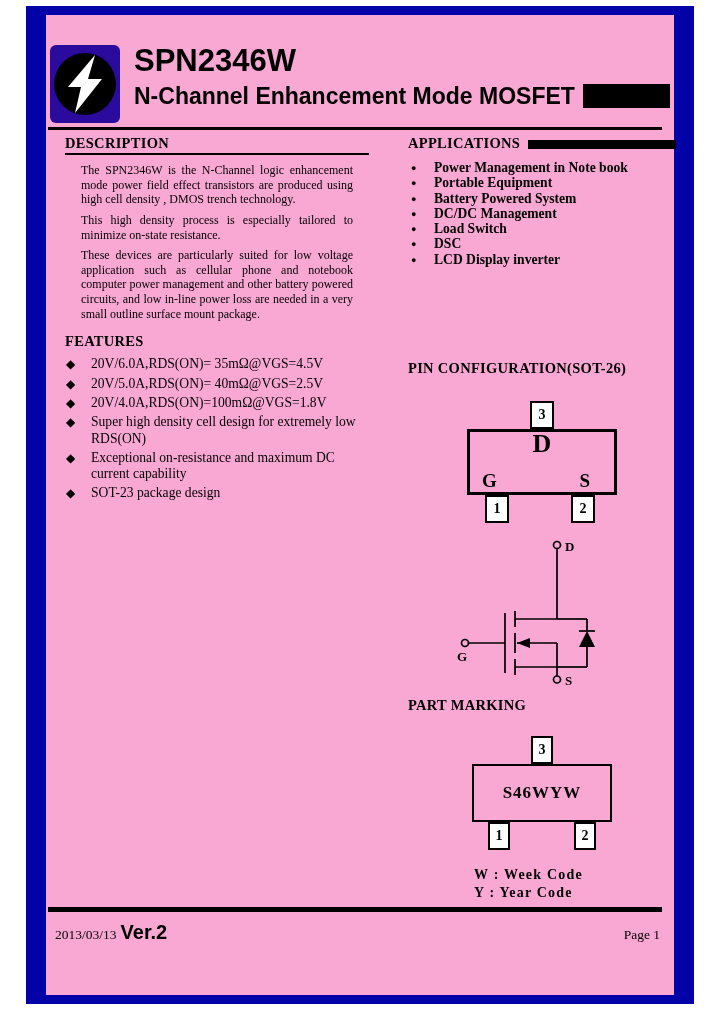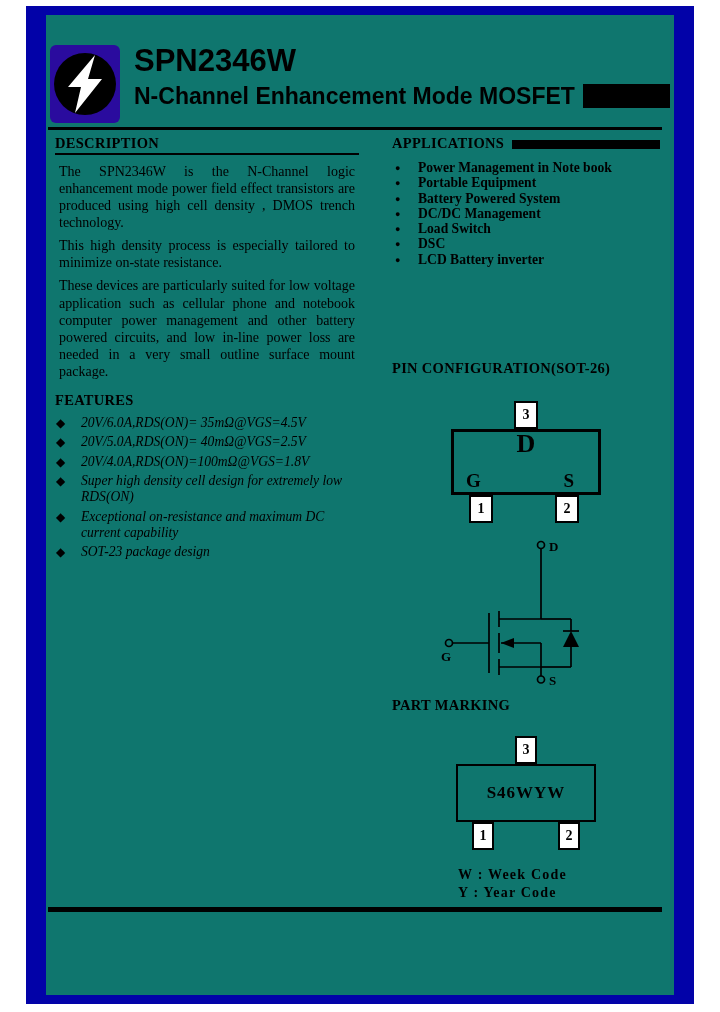--- a/index.html
+++ b/index.html
@@ -12,60 +12,60 @@
     overflow: hidden;
   }
   .frame {
     position: absolute;
     left: 26px; top: 6px;
     width: 668px; height: 998px;
     border: solid #0202A8;
     border-width: 9px 20px;
     background: #fff;
   }
-  .content { position: relative; width: 100%; height: 100%; background: #0f766e; }
+  .content { position: relative; width: 100%; height: 100%; background: #f9a8d4; }
 
   
   .header { position: absolute; left: 4px; top: 26px; right: 4px; display: flex; }
   .logo { width: 70px; height: 78px; margin-top: 4px; flex: 0 0 auto; }
   .titles { flex: 1; margin-left: 14px; margin-top: 2px; min-width: 0; }
   .title {
     font-family: "Liberation Sans", sans-serif;
     font-weight: bold; font-size: 31px; line-height: 1.15;
   }
   .subtitle-row { display: flex; align-items: center; margin-top: 4px; }
   .subtitle {
     font-family: "Liberation Sans", sans-serif;
     font-weight: bold; font-size: 23px; white-space: nowrap;
   }
   .subtitle-bar { flex: 1; height: 24px; background: #000; margin-left: 8px; }
   .header-rule { position: absolute; left: 2px; top: 112px; width: 614px; height: 3px; background: #000; }
 
   
-  .left-col  { position: absolute; left: 9px;  top: 120px; width: 304px; }
-  .right-col { position: absolute; left: 346px; top: 120px; width: 268px; }
+  .left-col  { position: absolute; left: 19px;  top: 120px; width: 304px; }
+  .right-col { position: absolute; left: 362px; top: 120px; width: 268px; }
 
   .sec-heading { font-weight: bold; font-size: 14.5px; letter-spacing: 0.3px; }
   .desc-heading { border-bottom: 2px solid #000; padding-bottom: 1px; }
   .app-heading-row { display: flex; align-items: center; }
   .app-bar { flex: 1; height: 9px; background: #000; margin-left: 8px; margin-top: 2px; }
 
-  .para { font-size: 14px; line-height: 1.22; text-align: justify; margin: 4px 4px 6px; }
+  .para { font-size: 12px; line-height: 1.22; text-align: justify; margin: 4px 16px 6px; }
   .para:first-of-type { margin-top: 8px; }
 
   .app-list { margin-top: 9px; }
   .app-item { display: flex; font-size: 13.6px; line-height: 1.05; margin-bottom: 1px; }
   .app-bullet { width: 26px; flex: 0 0 auto; font-size: 9px; padding-top: 3px; padding-left: 3px; }
   .app-text { flex: 1; font-weight: bold; }
 
   .features-block { margin-top: 12px; }
   .feat-list { margin-top: 6px; }
   .feat-item { display: flex; font-size: 13.6px; line-height: 1.2; margin-bottom: 3px; }
   .feat-bullet { width: 26px; flex: 0 0 auto; font-size: 12px; padding-top: 1px; padding-left: 1px; }
-  .feat-text { flex: 1; font-style: italic; }
+  .feat-text { flex: 1; }
 
   
   .pinconf-heading { margin-top: 93px; }
   .pkg { position: relative; width: 150px; height: 122px; margin: 24px auto 0; }
   .pkg-pin {
     position: absolute; width: 24px; height: 28px;
     border: 2px solid #000; background: #fff;
     display: flex; align-items: center; justify-content: center;
     font-weight: bold; font-size: 14px;
   }
@@ -196,21 +196,21 @@
         <div class="app-item">
           <span class="app-bullet">●</span>
           <span class="app-text">Load Switch</span>
         </div>
         <div class="app-item">
           <span class="app-bullet">●</span>
           <span class="app-text">DSC</span>
         </div>
         <div class="app-item">
           <span class="app-bullet">●</span>
-          <span class="app-text">LCD Battery inverter</span>
+          <span class="app-text">LCD Display inverter</span>
         </div>
       </div>
 
       <div class="sec-heading pinconf-heading">PIN CONFIGURATION(SOT-26)</div>
 
       <div class="pkg">
         <div class="pkg-pin pin-top">
           <span>3</span>
         </div>
         <div class="pkg-body">
@@ -270,15 +270,22 @@
         </div>
       </div>
 
       <div class="marking-notes">
         <div>W : Week Code</div>
         <div>Y : Year Code</div>
       </div>
     </div>
 
     <div class="footer-rule"></div>
+    <div class="footer">
+      <div class="footer-left">
+        <span class="footer-date">2013/03/13</span>
+        <span class="footer-ver">Ver.2</span>
+      </div>
+      <span class="footer-page">Page 1</span>
+    </div>
 
   </div>
 </div>
 
 </body></html>

